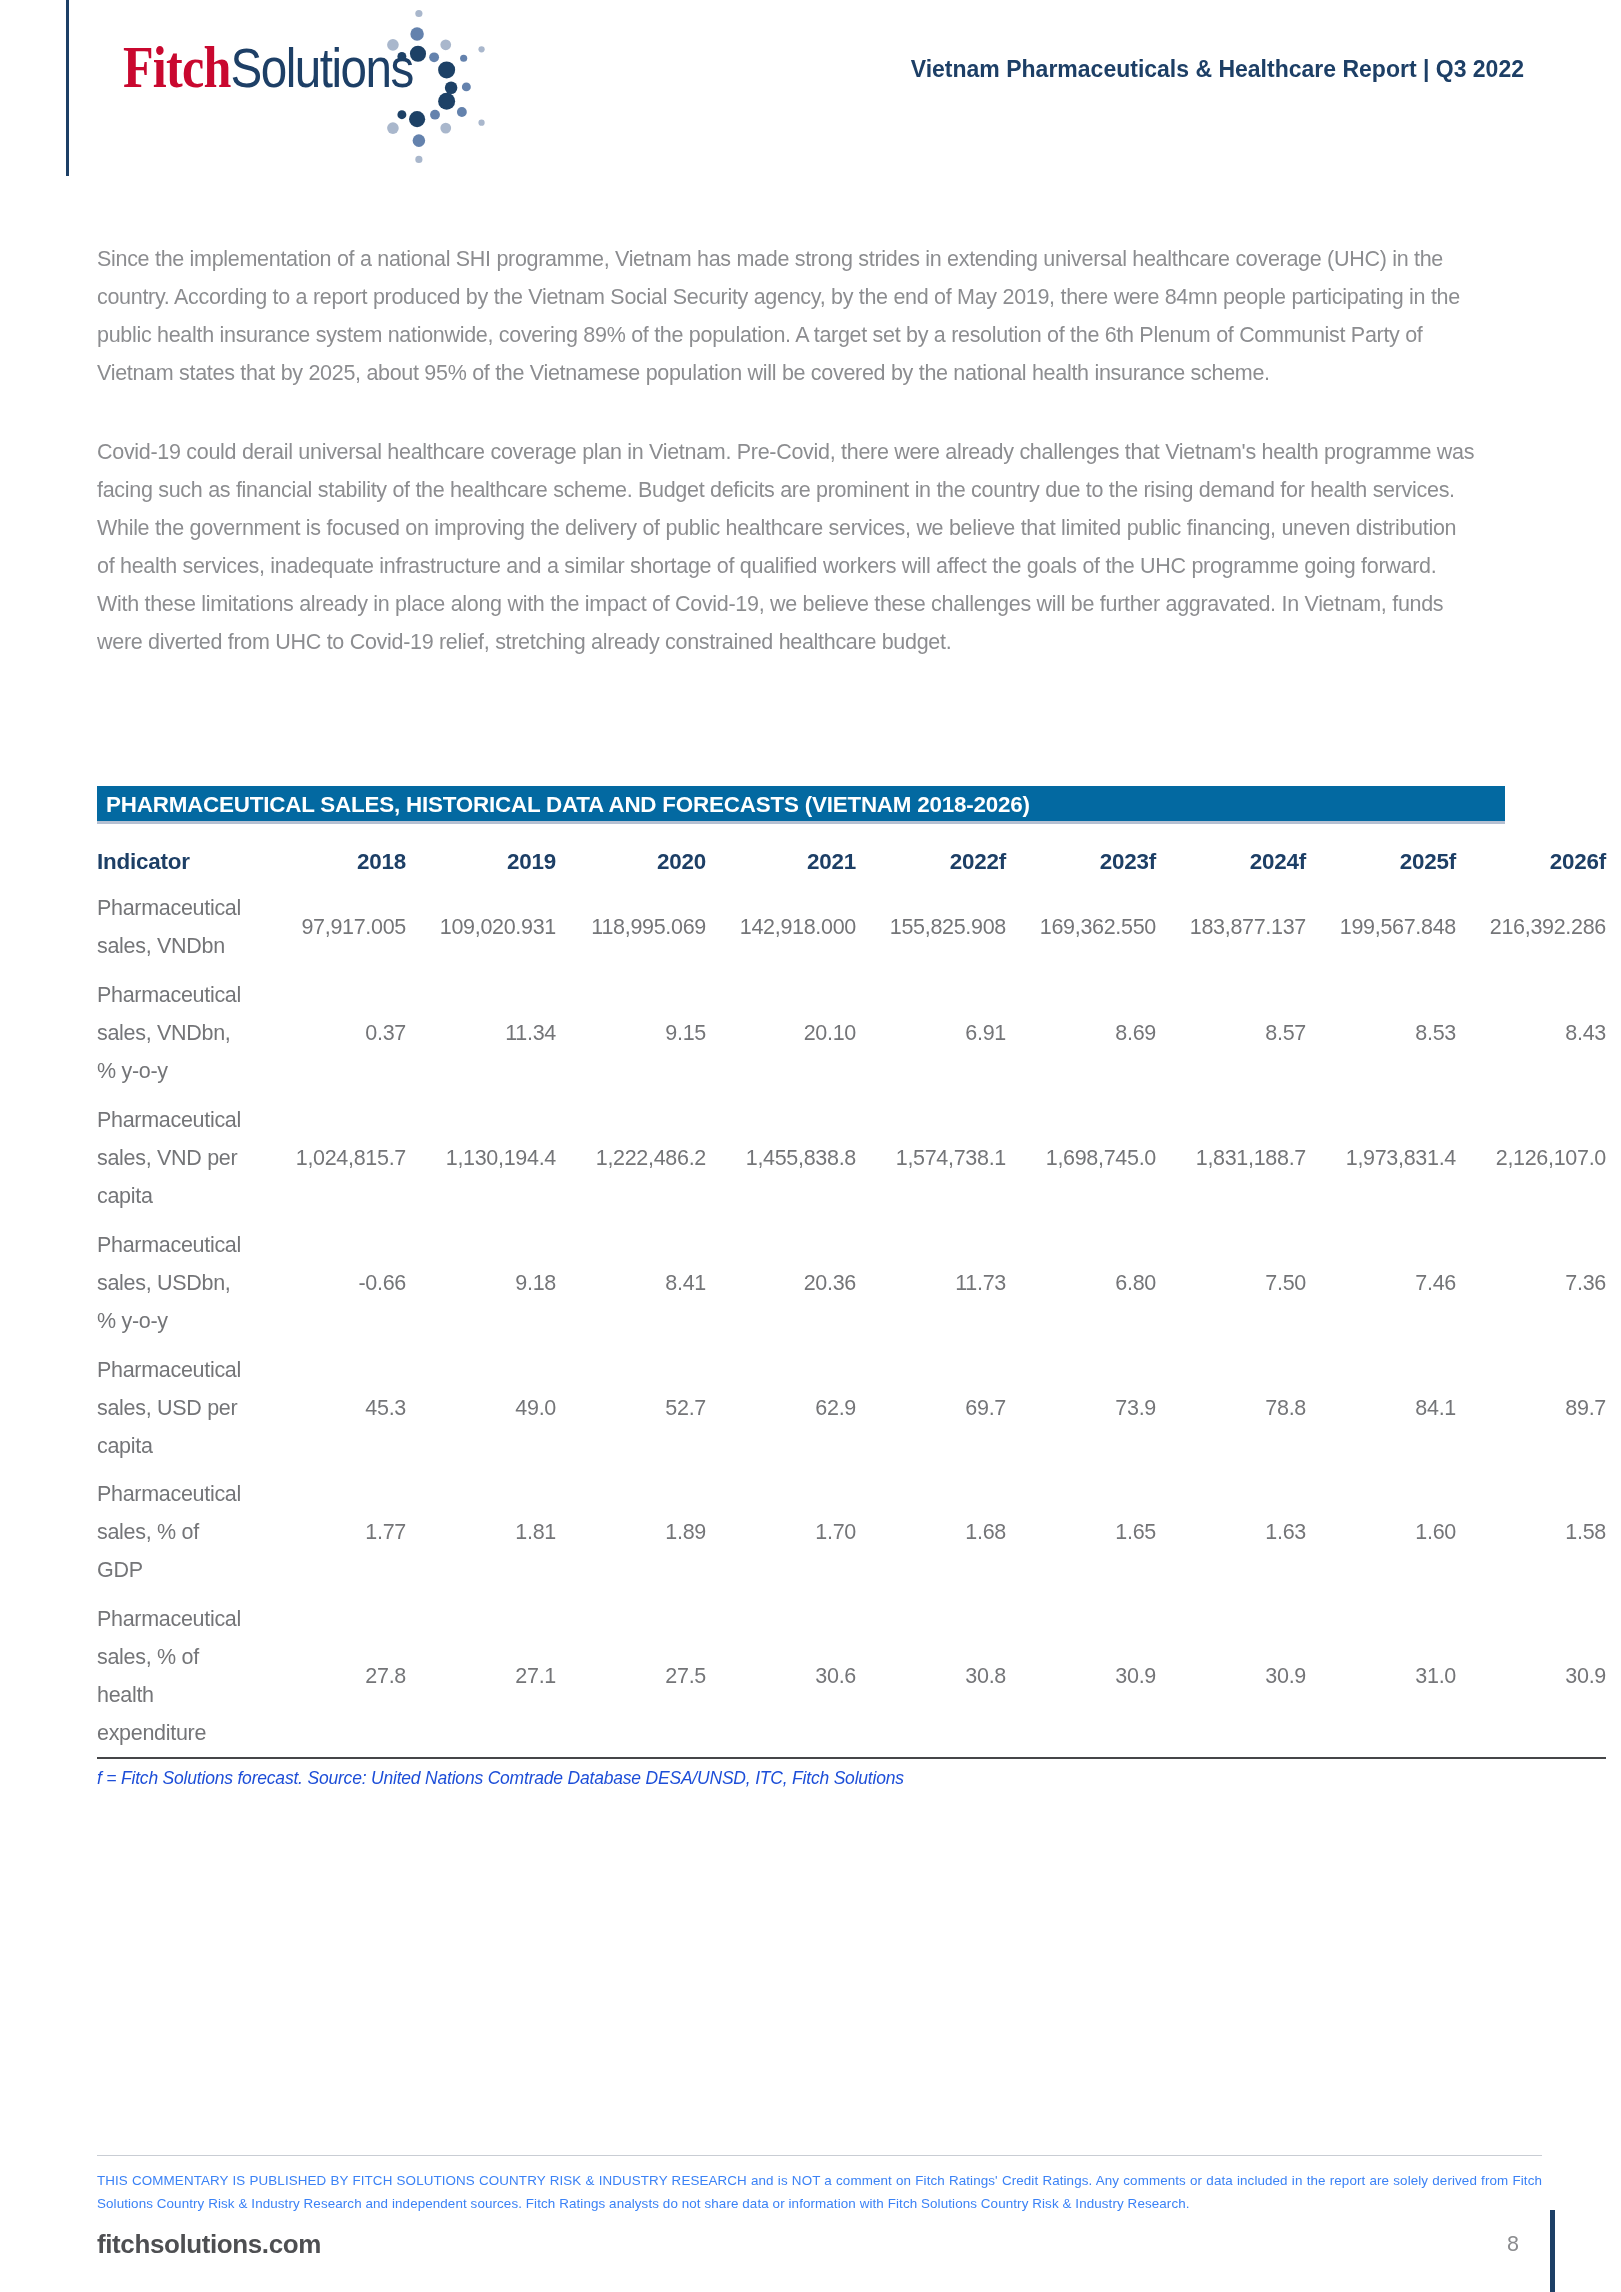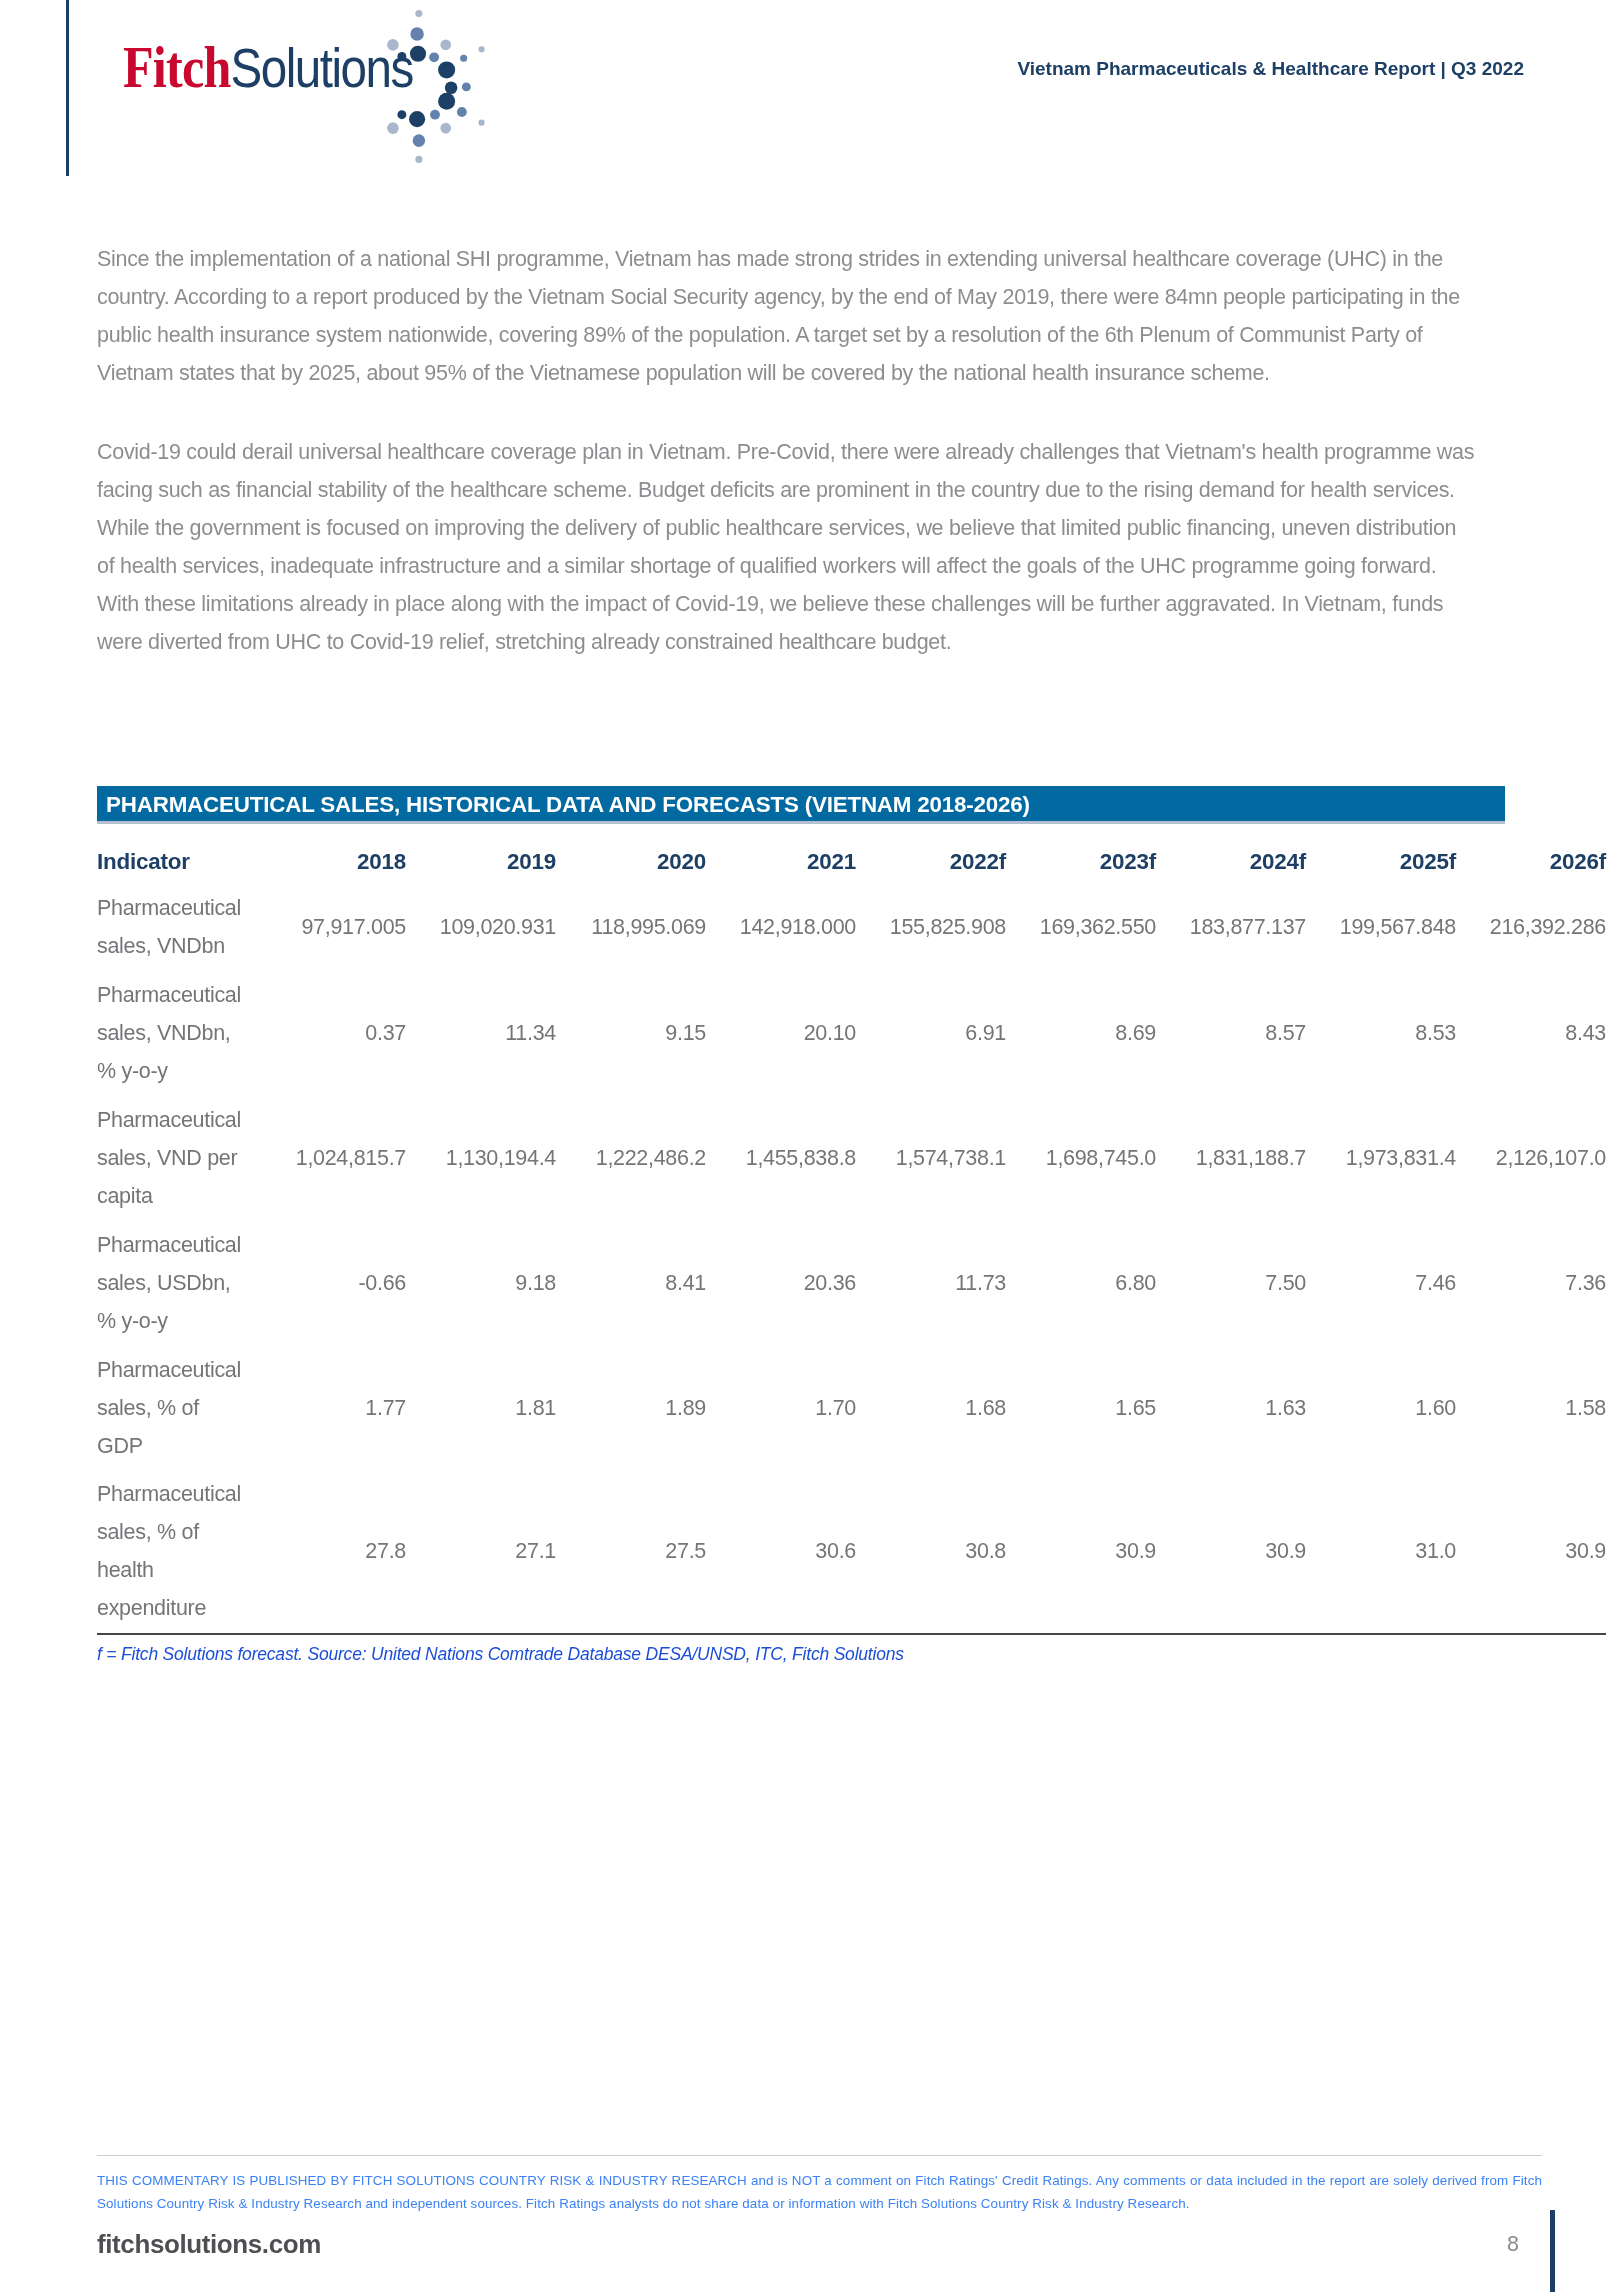--- a/index.html
+++ b/index.html
@@ -8,21 +8,21 @@
     font-family:"Liberation Sans", sans-serif;
   }
   
   .brand-rule{position:absolute;left:66px;top:0;width:2.7px;height:176px;background:#1d3f66;}
   .logo{position:absolute;left:123px;top:36px;white-space:nowrap;line-height:63px;
         transform:scaleX(.85);transform-origin:0 50%;}
   .logo-fitch{font-family:"Liberation Serif", serif;font-weight:700;font-size:59px;color:#c9082f;letter-spacing:-0.9px;}
   .logo-solutions{font-family:"Liberation Sans", sans-serif;font-weight:400;font-size:56px;color:#1d3f66;letter-spacing:-1.8px;}
   .logo-star{position:absolute;left:382px;top:9px;width:106px;height:154px;}
   .logo-star .d{fill:#1d4166}.logo-star .s{fill:#6482ad}.logo-star .l{fill:#a9b7cc}
-  .report-title{position:absolute;top:54px;right:97px;color:#1d3f66;font-weight:700;font-size:19px;line-height:30px;}
+  .report-title{position:absolute;top:54px;right:97px;color:#1d3f66;font-weight:700;font-size:23px;line-height:30px;}
   
   .content{position:absolute;left:97px;top:240px;width:1379px;}
   .content p{margin:0 0 41px 0;color:#8c8d90;font-size:21.5px;line-height:38px;letter-spacing:-0.3px;font-weight:400;}
   
   .table-section{position:absolute;left:97px;top:786px;width:1506px;}
   .table-title{box-sizing:border-box;width:1408px;height:38px;background:#0369a1;border-bottom:3.6px solid #b5c0d2;
                color:#ffffff;font-weight:700;font-size:22.4px;line-height:38px;padding-left:9px;letter-spacing:-0.2px;}
   table.ph{width:1506px;border-collapse:collapse;margin-top:10.7px;table-layout:fixed;border-bottom:2.7px solid #454648;}
   table.ph th{color:#1d3f66;font-size:22.4px;font-weight:700;padding:14.3px 0 9px 0;letter-spacing:-0.2px;}
   table.ph th.ind{text-align:left;width:159px;}
@@ -140,20 +140,32 @@
             <td class="num">9.18</td>
             <td class="num">8.41</td>
             <td class="num">20.36</td>
             <td class="num">11.73</td>
             <td class="num">6.80</td>
             <td class="num">7.50</td>
             <td class="num">7.46</td>
             <td class="num">7.36</td>
           </tr>
           <tr>
+            <td class="ind">Pharmaceutical sales, USD per capita</td>
+            <td class="num">45.3</td>
+            <td class="num">49.0</td>
+            <td class="num">52.7</td>
+            <td class="num">62.9</td>
+            <td class="num">69.7</td>
+            <td class="num">73.9</td>
+            <td class="num">78.8</td>
+            <td class="num">84.1</td>
+            <td class="num">89.7</td>
+          </tr>
+          <tr>
             <td class="ind">Pharmaceutical sales, % of GDP</td>
             <td class="num">1.77</td>
             <td class="num">1.81</td>
             <td class="num">1.89</td>
             <td class="num">1.70</td>
             <td class="num">1.68</td>
             <td class="num">1.65</td>
             <td class="num">1.63</td>
             <td class="num">1.60</td>
             <td class="num">1.58</td>

